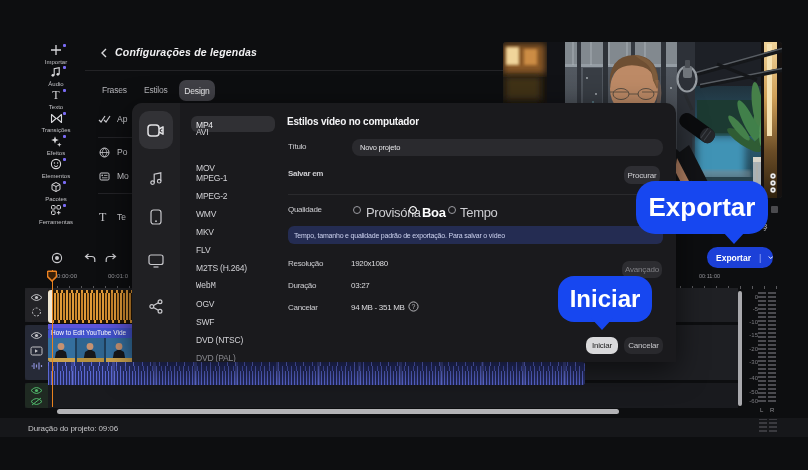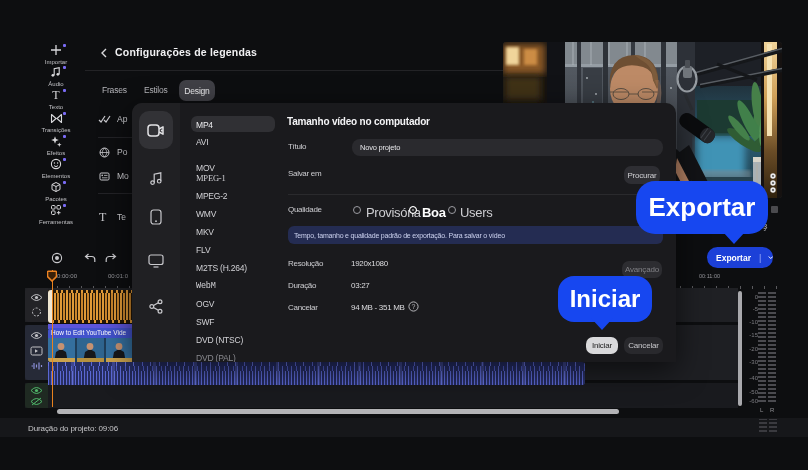--- a/index.html
+++ b/index.html
@@ -146,21 +146,21 @@
           <rect x="1.5" y="6.9" width="3.6" height="3.6" rx="1" fill="none" stroke="#d8d8db" stroke-width="1"></rect>
           <path d="M8.7 6.9v3.6M6.9 8.7h3.6" stroke="#d8d8db" stroke-width="1"></path>
         </svg>
   </div>
       <div class="lb">Ferramentas</div>
     </div>
 
   <svg class="abs" style="left:100px;top:48px;" width="8" height="10" viewBox="0 0 8 10">
       <path d="M6 1 2 5l4 4" fill="none" stroke="#d9d9dc" stroke-width="1.4"></path>
     </svg>
-  <div class="hdr" style="left:115px;">Configurações de legendas</div>
+  <div class="hdr" style="left:115px;font-style:italic;">Configurações de legendas</div>
   <div class="hline"></div>
   <div class="tab" style="left:102px;">Frases</div>
   <div class="tab" style="left:144px;">Estilos</div>
   <div class="tabpill">Design</div>
 
   <svg class="abs" style="left:98px;top:114px;" width="13" height="10" viewBox="0 0 13 10">
       <path d="M1 6l2 2 4-6M6 6l2 2 4-6" fill="none" stroke="#c8c8cc" stroke-width="1.2"></path>
     </svg>
   <div class="hrow" style="left:117px;top:114px;">Ap</div>
   <div class="hdiv" style="top:137px;"></div>
@@ -502,48 +502,48 @@
           <circle cx="11" cy="2.8" r="1.9" fill="none" stroke="#c9c9cd" stroke-width="1.2"></circle>
           <circle cx="2.8" cy="7.5" r="1.9" fill="none" stroke="#c9c9cd" stroke-width="1.2"></circle>
           <circle cx="11" cy="12.2" r="1.9" fill="none" stroke="#c9c9cd" stroke-width="1.2"></circle>
           <path d="M4.5 6.6 9.3 3.7M4.5 8.4l4.8 2.9" stroke="#c9c9cd" stroke-width="1.2"></path>
         </svg>
       </div>
 
     <div class="mlist">
       <div class="mp4pill"></div>
       <div class="mitem" style="top:17px;color:#ececef;">MP4</div>
-      <div class="mitem" style="top:34px;">AVI</div>
+      <div class="mitem" style="top:24px;">AVI</div>
       <div class="mitem" style="top:60px;">MOV</div>
-      <div class="mitem" style="top:70px;font-family:Liberation Serif, serif;">MPEG-1</div>
+      <div class="mitem" style="top:70px;">MPEG-1</div>
       <div class="mitem" style="top:88px;">MPEG-2</div>
       <div class="mitem" style="top:106px;">WMV</div>
       <div class="mitem" style="top:124px;">MKV</div>
       <div class="mitem" style="top:142px;">FLV</div>
       <div class="mitem" style="top:160px;">M2TS (H.264)</div>
       <div class="mitem" style="top:178px;font-family:Liberation Mono, monospace;">WebM</div>
       <div class="mitem" style="top:196px;">OGV</div>
       <div class="mitem" style="top:214px;">SWF</div>
       <div class="mitem" style="top:232px;">DVD (NTSC)</div>
       <div class="mitem" style="top:250px;color:#8a8a8f;">DVD (PAL)</div>
     </div>
 
-    <div class="mtitle">Tamanho vídeo no computador</div>
+    <div class="mtitle">Estilos vídeo no computador</div>
     <div class="mlabel" style="top:39px;">Título</div>
     <div class="minput" style="top:36px;">Novo projeto</div>
-    <div class="mlabel" style="top:66px;">Salvar em</div>
+    <div class="mlabel" style="top:66px;font-weight:bold;">Salvar em</div>
     <div class="procurar">Procurar</div>
     <div class="mdiv"></div>
     <div class="mlabel" style="top:102px;">Qualidade</div>
     <div class="radio" style="left:221px;top:103px;"></div>
     <div class="rlabel" style="left:234px;top:102px;">Provisória</div>
     <div class="radio" style="left:277px;top:103px;border-color:#fff;background:#fff;box-shadow:inset 0 0 0 2.2px #1a1a1d;"></div>
     <div class="rlabel" style="left:290px;top:102px;color:#fff;font-weight:bold;">Boa</div>
     <div class="radio" style="left:316px;top:103px;"></div>
-    <div class="rlabel" style="left:328px;top:102px;">Users</div>
+    <div class="rlabel" style="left:328px;top:102px;">Tempo</div>
     <div class="infobar">Tempo, tamanho e qualidade padrão de exportação. Para salvar o vídeo</div>
     <div class="stat-l" style="top:156px;">Resolução</div>
       <div class="stat-v" style="top:156px;">1920x1080</div>
     <div class="stat-l" style="top:178px;">Duração</div>
       <div class="stat-v" style="top:178px;">03:27</div>
     <div class="stat-l" style="top:200px;">Cancelar</div>
       <div class="stat-v" style="top:200px;">94 MB - 351 MB</div>
     <svg style="position:absolute;left:276px;top:198px;" width="11" height="11" viewBox="0 0 11 11">
         <circle cx="5.5" cy="5.5" r="4.6" fill="none" stroke="#b6b6ba" stroke-width="1"></circle>
         <text x="5.5" y="8" text-anchor="middle" font-size="7" fill="#b6b6ba" font-family="Liberation Sans">?</text>

